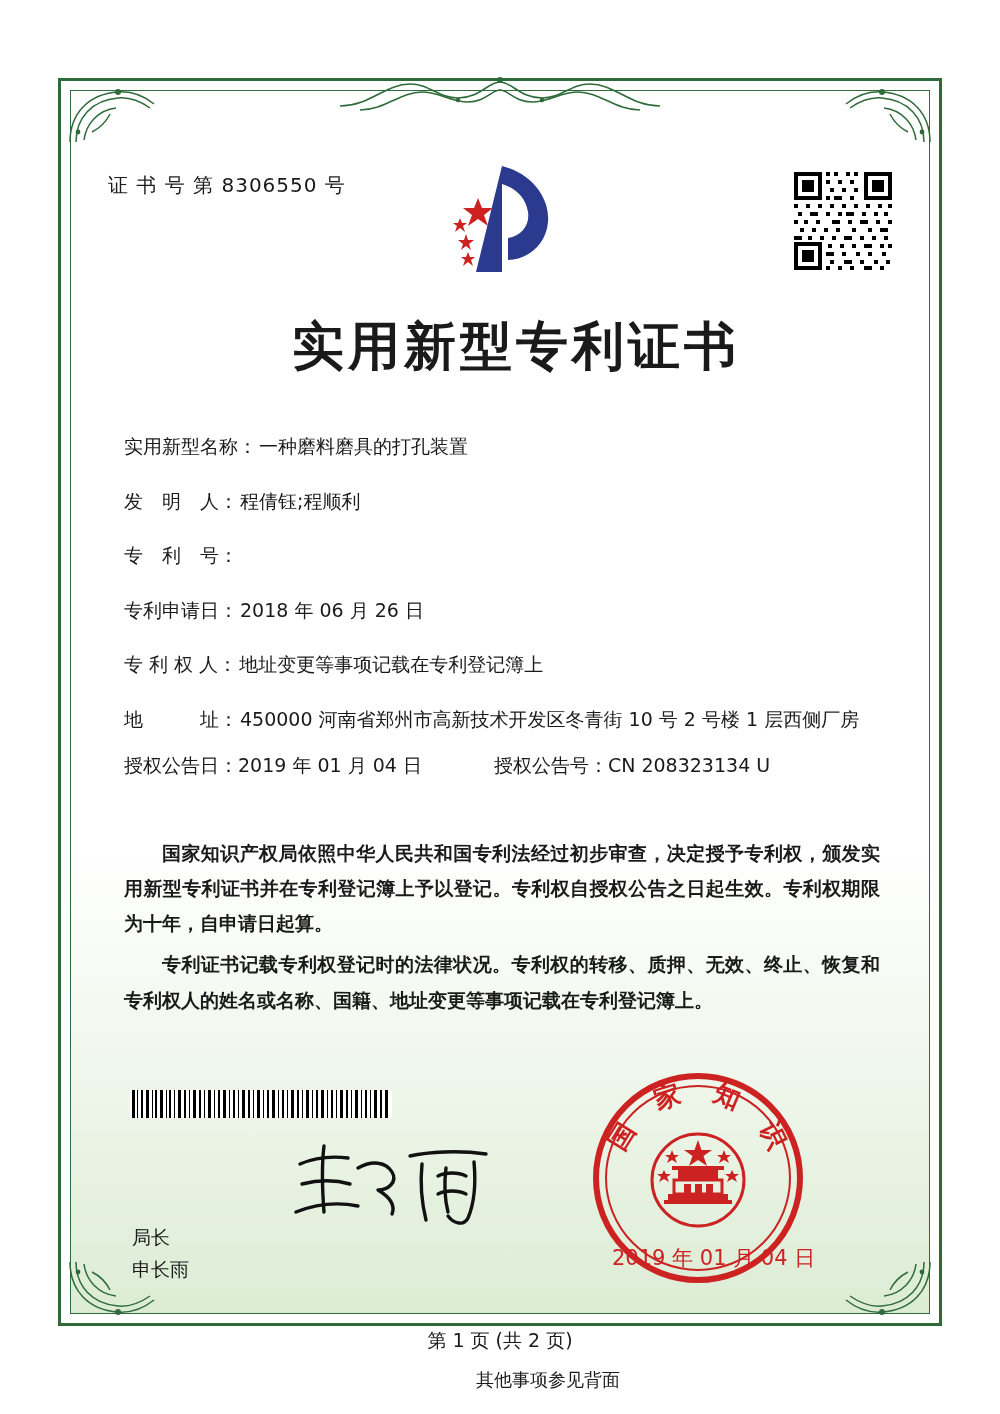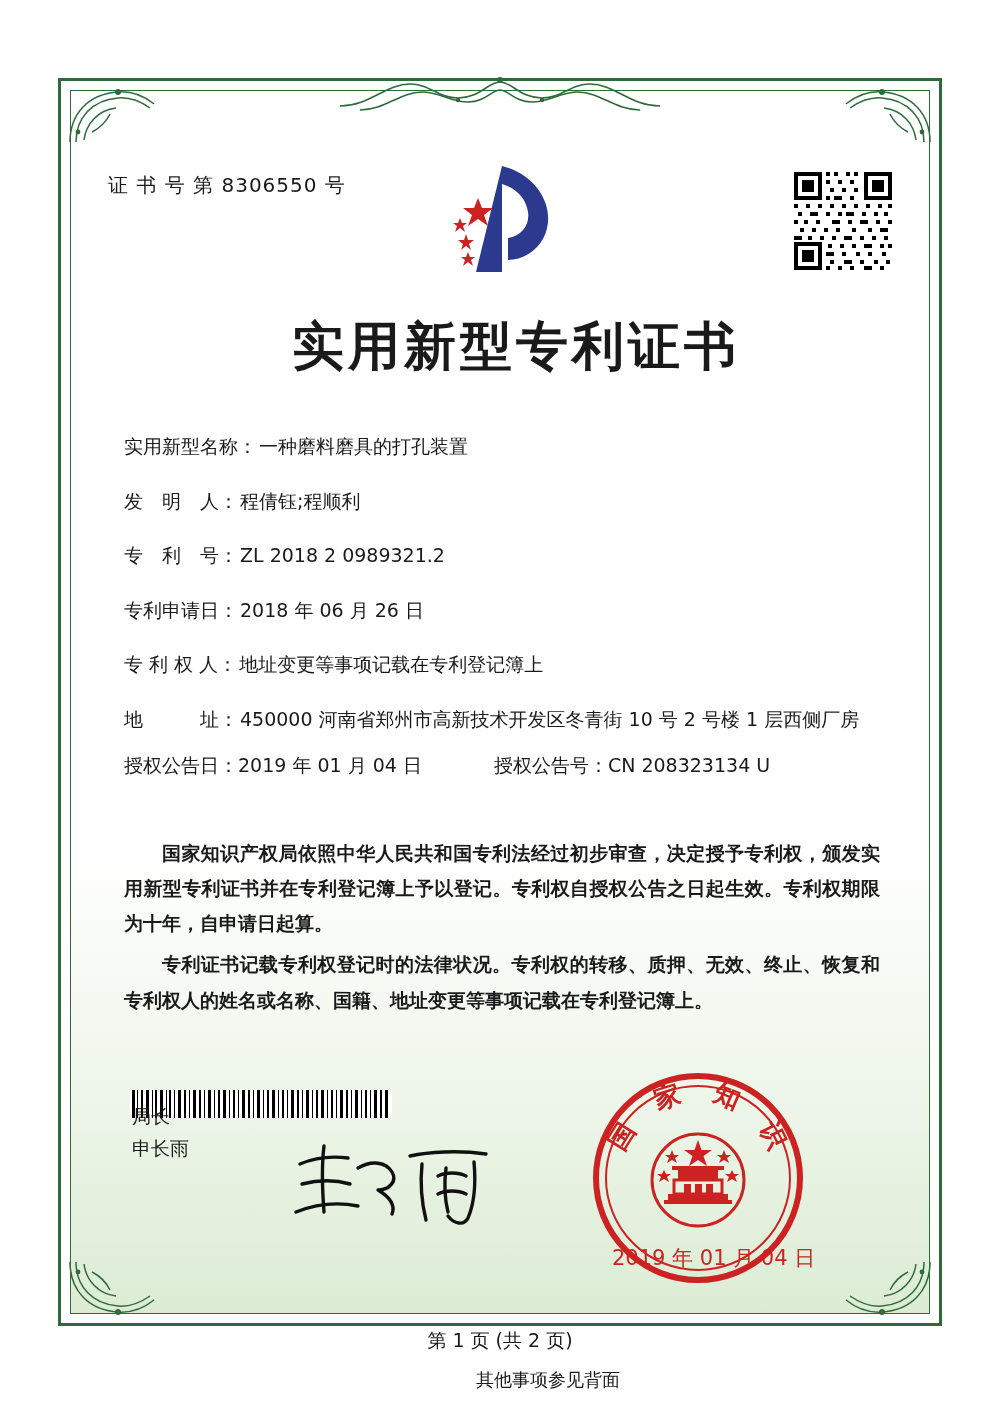--- a/index.html
+++ b/index.html
@@ -157,21 +157,21 @@
   .barcode {
     position: absolute;
     left: 130px; top: 1090px;
     width: 262px; height: 28px;
   }
   .barcode svg { width: 100%; height: 100%; display: block; }
 
   
   .sig-label {
     position: absolute;
-    left: 132px; top: 1100px;
+    left: 132px; top: 1221px;
     font-size: 19px;
     line-height: 1.7;
     font-family: "DejaVu Sans", "Liberation Sans", sans-serif;
   }
   .sig-script {
     position: absolute;
     left: 288px; top: 1138px;
     width: 230px; height: 92px;
   }
   .sig-script svg { width: 100%; height: 100%; display: block; }
@@ -389,21 +389,20 @@
     <div class="field-row">
       <span class="field-label">实用新型名称：</span>
       <span class="field-value">一种磨料磨具的打孔装置</span>
     </div>
     <div class="field-row">
       <span class="field-label">发　明　人：</span>
       <span class="field-value">程倩钰;程顺利</span>
     </div>
     <div class="field-row">
       <span class="field-label">专　利　号：</span>
-      <span class="field-value">ZL 2018 2 0989321.2</span>
     </div>
     <div class="field-row">
       <span class="field-label">专利申请日：</span>
       <span class="field-value">2018 年 06 月 26 日</span>
     </div>
     <div class="field-row">
       <span class="field-label">专 利 权 人：</span>
       <span class="field-value">地址变更等事项记载在专利登记簿上</span>
     </div>
     <div class="field-row two-col">

